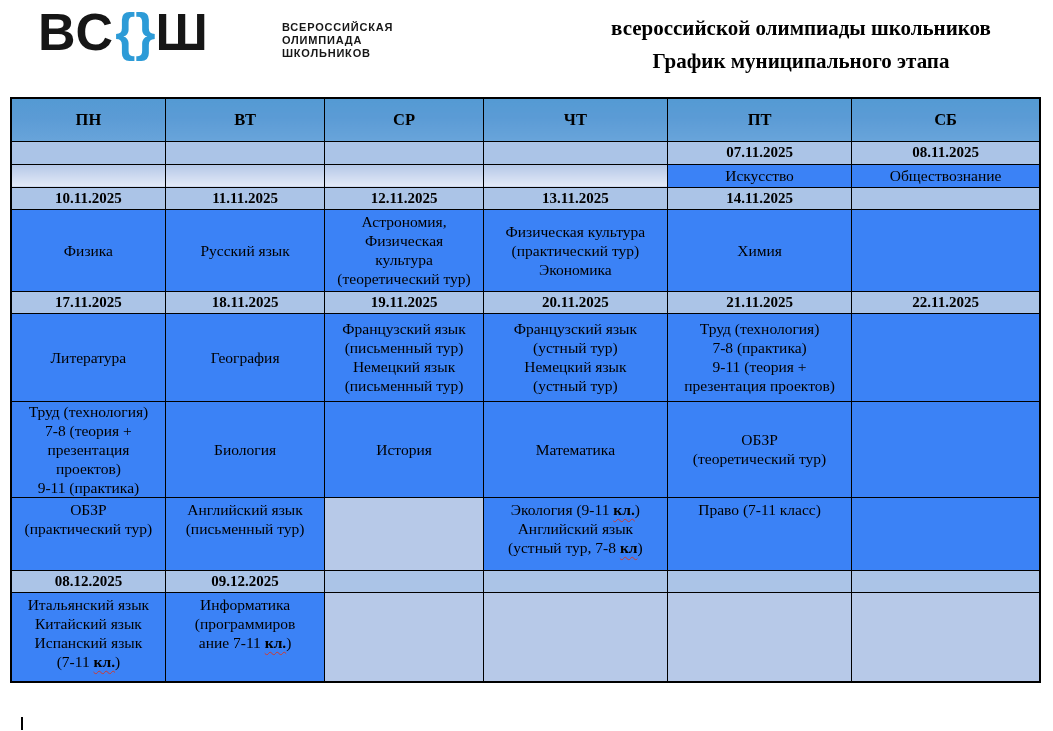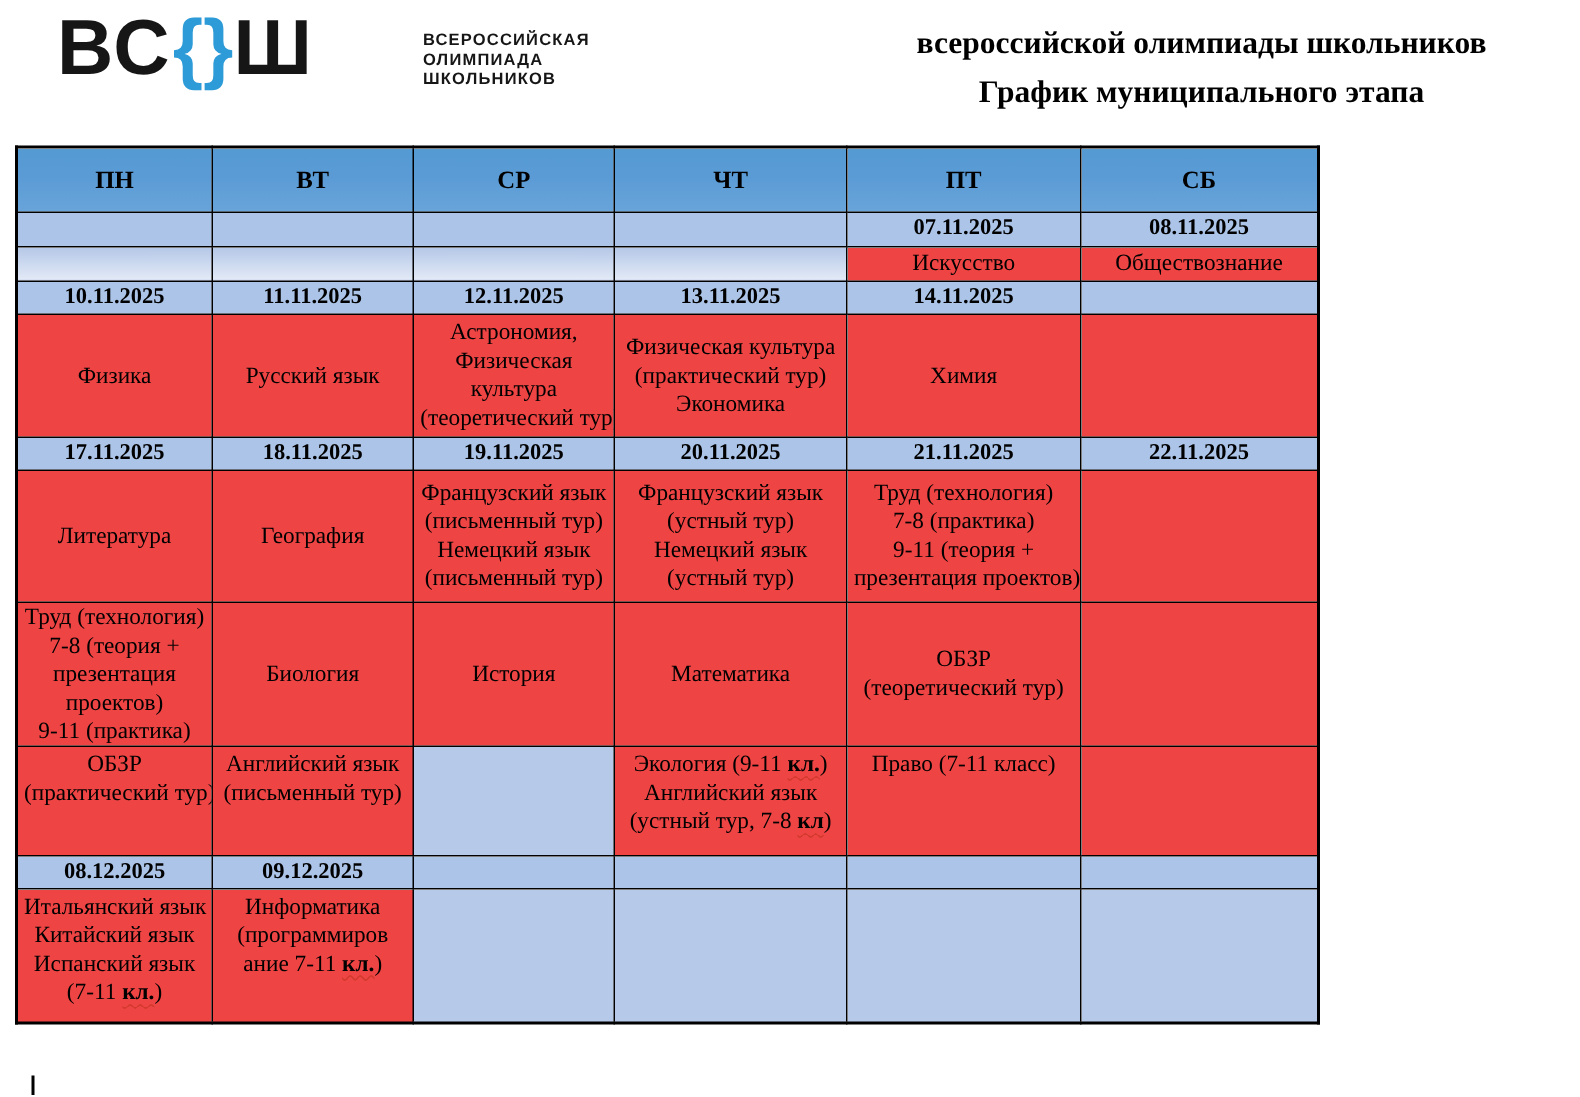--- a/index.html
+++ b/index.html
@@ -31,41 +31,41 @@
     font-family:"Liberation Sans",sans-serif;font-weight:800;
     font-size:11px;line-height:13px;letter-spacing:0.8px;color:#161616;
   }
   .doc-title{
     position:absolute;left:552px;top:12px;width:498px;
     text-align:center;font-weight:bold;font-size:21px;line-height:33px;
     color:var(--ink);
   }
   
   table.schedule{
-    position:absolute;left:10px;top:97px;width:870px;
+    position:absolute;left:10px;top:97px;width:1031px;
     border-collapse:collapse;table-layout:fixed;
     border:2px solid #000;
   }
   td{
     border:1.5px solid #000;
     padding:0 4px;
     text-align:center;
     font-size:15.5px;line-height:19px;
     overflow:hidden;
     word-wrap:break-word;
   }
   td.bold{font-weight:bold;font-size:15px;}
   td.hc{font-weight:bold;font-size:16.5px;}
   td.va-m{vertical-align:middle;}
   td.va-t{vertical-align:top;padding-top:2px;}
   td.bg-header{background:linear-gradient(180deg,#549ad3 0%,var(--header-blue) 45%,#68a4da 100%);}
   td.bg-date{background:var(--date-row-blue);}
   td.bg-blue{background:var(--shaded-cell-blue);}
   td.bg-fade{background:linear-gradient(180deg,var(--fade-top) 0%,var(--fade-bottom) 100%);}
-  td.bg-white{background:#ef4444;}
+  td.bg-white{background:#3b82f6;}
   .ln{white-space:nowrap;}
   .sq{
     text-decoration:underline;
     text-decoration-style:wavy;
     text-decoration-color:var(--squiggle-red);
     text-decoration-thickness:1px;
     text-underline-offset:3px;
     font-weight:bold;
   }
   .text-cursor{

